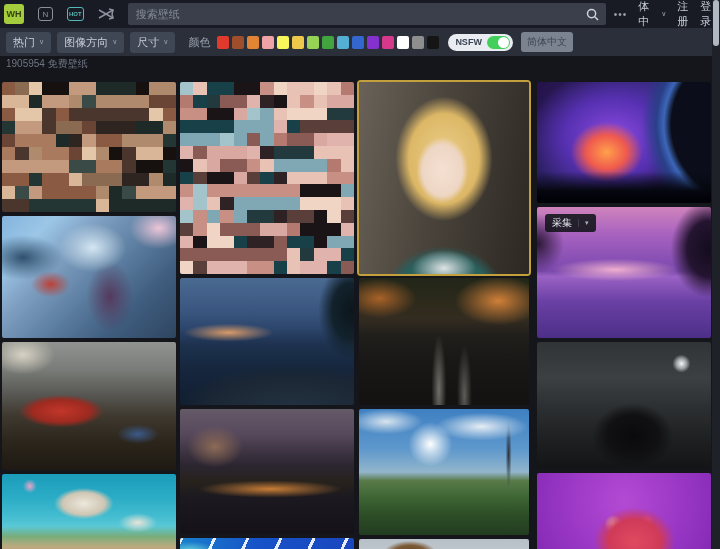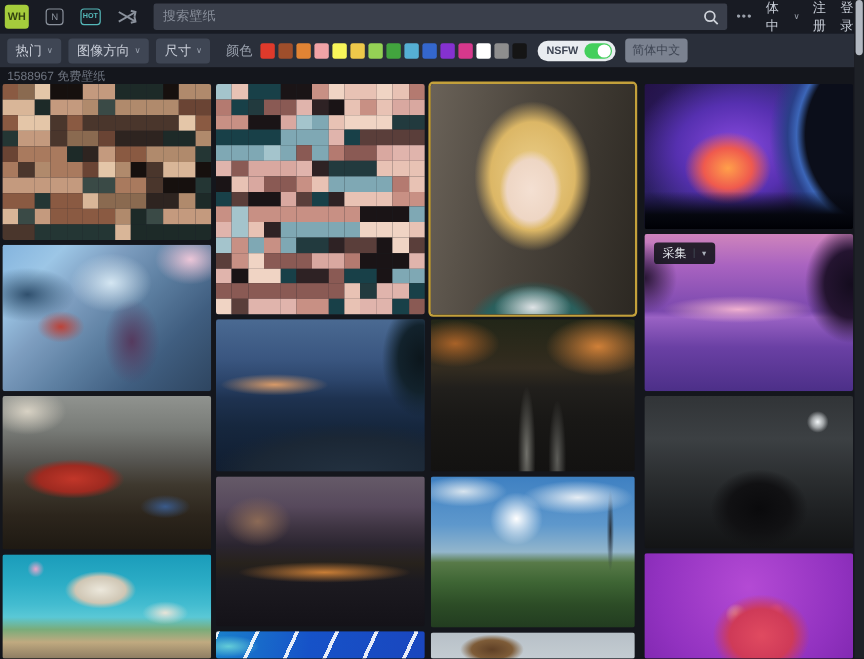--- a/index.html
+++ b/index.html
@@ -42,21 +42,21 @@
   .nsfw-label{font-size:9px;font-weight:bold;color:#3c4352;}
   .track{width:23px;height:13px;border-radius:7px;position:relative;}
   .knob{position:absolute;right:1px;top:1px;width:11px;height:11px;border-radius:50%;background:#fff;}
   .clear{margin-left:8px;background:#7b8290;color:#3e4553;border-radius:3px;padding:3px 6px;font-size:10px;}
 
   
   .count{position:absolute;left:6px;top:57px;font-size:10px;color:#6f7580;z-index:2;}
 
   
   .grid{position:absolute;inset:0;}
-  .tile{position:absolute;border-radius:2px;overflow:hidden;background-color:#20232a;}
+  .tile{position:absolute;border-radius:2px;overflow:hidden;background-color:#20232a;margin-top:12px;}
   .mosaic{display:grid;}
   .collect-btn{position:absolute;left:8px;top:7px;background:rgba(17,19,25,0.88);color:#e6e9ee;
         font-size:10px;border-radius:3px;padding:2px 7px;display:flex;align-items:center;gap:6px;}
   .collect-btn .caret{font-size:7px;color:#aab0ba;border-left:1px solid #3a3f4a;padding-left:6px;}
 
   
   .scrollbar{position:absolute;right:0;top:0;width:8px;height:549px;background:#1e2127;z-index:9;}
   .scroll-thumb{position:absolute;left:1px;top:0;width:6px;height:46px;border-radius:3px;background:#b2b8c1;}
 </style>
 </head>
@@ -127,21 +127,21 @@
       </div>
     <div class="nsfw">
       <span class="nsfw-label">NSFW</span>
       <span class="track" style="background: rgb(67, 207, 92);">
         <span class="knob"></span>
       </span>
     </div>
     <div class="clear">简体中文</div>
   </div>
 
-  <div class="count">1588967 免费壁纸</div>
+  <div class="count">1905954 免费壁纸</div>
 
   <div class="grid">
       <div class="tile mosaic" style="left: 2px; top: 70px; width: 174px; height: 130px; grid-template: repeat(10, 1fr) / repeat(13, 1fr);">
         <div style="background: rgb(138, 90, 66);"></div>
         <div style="background: rgb(138, 106, 80);"></div>
         <div style="background: rgb(228, 198, 168);"></div>
         <div style="background: rgb(22, 16, 14);"></div>
         <div style="background: rgb(22, 16, 14);"></div>
         <div style="background: rgb(196, 154, 126);"></div>
         <div style="background: rgb(196, 154, 126);"></div>

